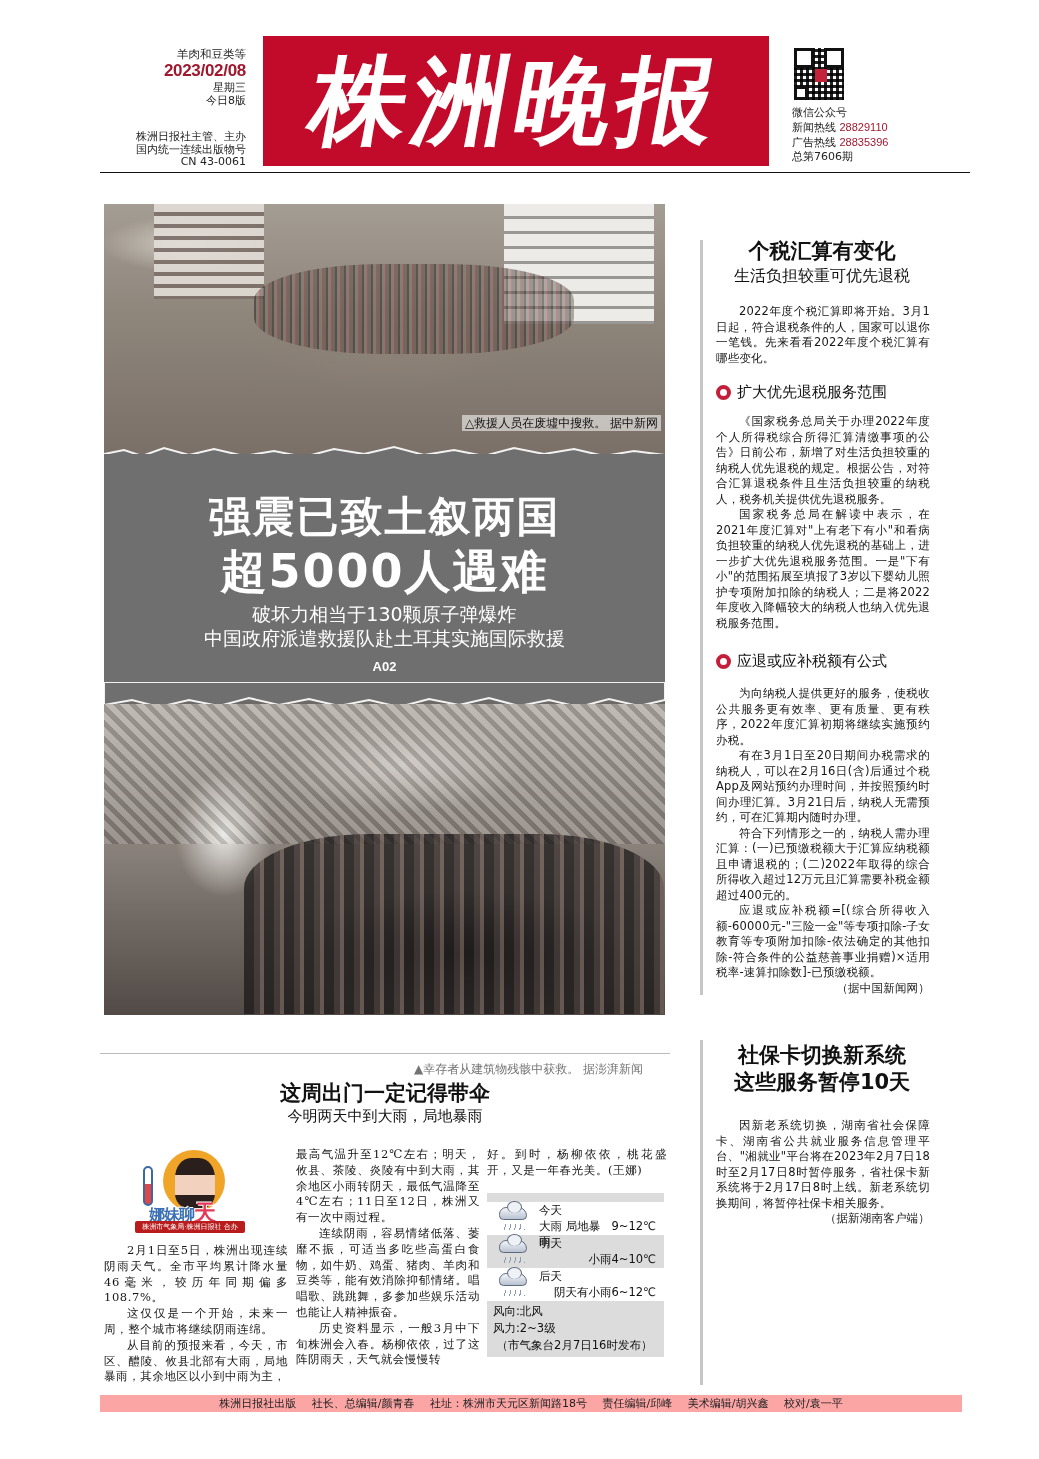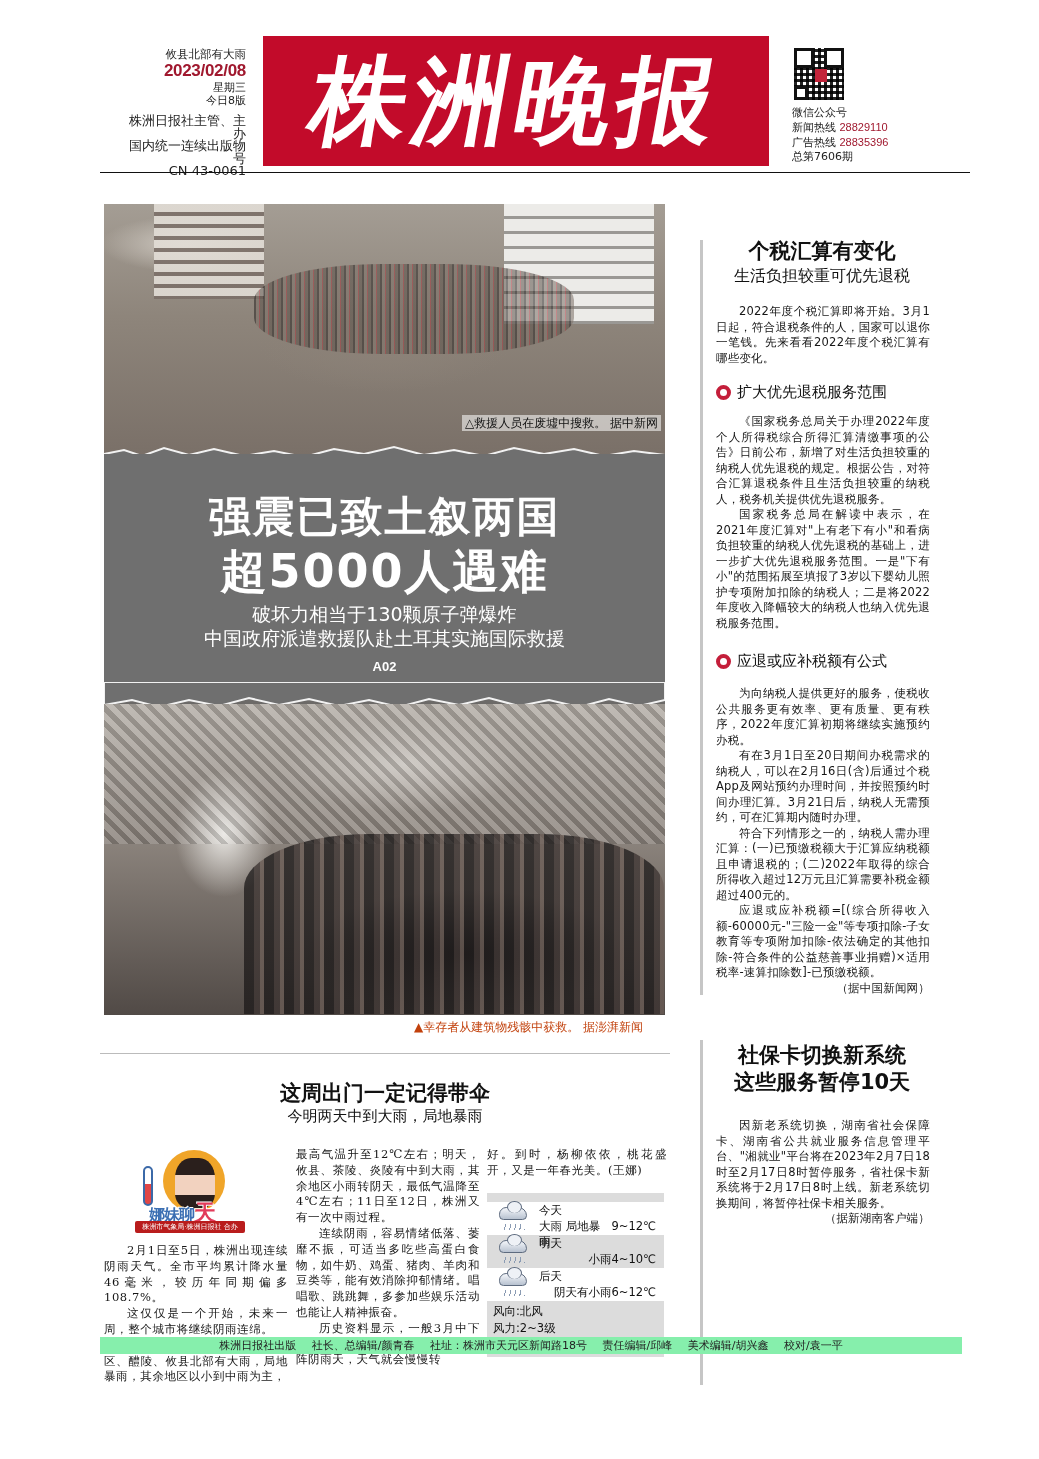--- a/index.html
+++ b/index.html
@@ -3,21 +3,21 @@
 <meta charset="utf-8">
 <style>
   * { box-sizing: border-box; margin: 0; padding: 0; }
   html, body { width: 1039px; height: 1459px; background: #ffffff; overflow: hidden; }
   body { position: relative; font-family: "DejaVu Sans", "Liberation Sans", sans-serif; color: #111; }
 
   
   .mast-left { position: absolute; left: 118px; top: 48px; width: 128px; text-align: right; font-size: 11px; line-height: 13px; color: #222; }
   .mast-left .lunar { font-size: 11.5px; }
   .mast-left .date { font-family: "Liberation Sans", sans-serif; font-weight: bold; font-size: 17px; line-height: 20px; color: #a0182e; letter-spacing: -0.3px; }
-  .mast-left .pub { margin-top: 8px; font-size: 13px; line-height: 12.5px; }
+  .mast-left .pub { margin-top: 24px; font-size: 11px; line-height: 12.5px; }
   .mast-title { position: absolute; left: 263px; top: 36px; width: 506px; height: 130px; background: #c20b2a; display: flex; align-items: center; justify-content: center; }
   .mast-title span { font-family: "DejaVu Serif", serif; font-weight: bold; font-size: 96px; color: #fff; letter-spacing: 6px; transform: skewX(-10deg); display: inline-block; line-height: 1; }
   .mast-right { position: absolute; left: 792px; top: 46px; width: 150px; font-size: 11px; line-height: 14px; color: #222; }
   .qr { width: 54px; height: 56px; background:
       repeating-linear-gradient(90deg, #222 0 3px, #fff 3px 6px),
       repeating-linear-gradient(0deg, #222 0 3px, #fff 3px 6px);
       background-blend-mode: multiply; position: relative; border: 2px solid #fff; }
   .qr::before, .qr::after { content: ""; position: absolute; width: 14px; height: 14px; border: 3px solid #111; background: #fff; }
   .qr::before { left: 0; top: 0; }
   .qr::after { right: 0; top: 0; }
@@ -48,21 +48,21 @@
   .head-panel .ref { position: absolute; left: 0; width: 561px; top: 205px; text-align: center; font-family: "Liberation Sans", sans-serif; font-weight: bold; font-size: 13px; color: #fff; }
   .tear-bot { position: absolute; left: 0; top: 478px; width: 561px; height: 40px; }
   .photo-bot { position: absolute; left: 0; top: 500px; width: 561px; height: 311px;
     background:
       radial-gradient(ellipse 70px 90px at 120px 130px, #e8e6e2 0, transparent 70%),
       radial-gradient(ellipse 150px 60px at 300px 60px, #c8c3bd 0, transparent 80%),
       radial-gradient(ellipse 200px 80px at 360px 250px, #2a2626 0, transparent 80%),
       linear-gradient(180deg, #b5afa8 0%, #8f8780 40%, #514a46 100%); }
   .photo-bot .rubble { position: absolute; left: 0; top: 0; width: 561px; height: 140px; background: repeating-linear-gradient(45deg, rgba(255,255,255,.15) 0 6px, rgba(0,0,0,.15) 6px 11px); }
   .photo-bot .people { position: absolute; left: 140px; top: 130px; width: 420px; height: 180px; background: repeating-linear-gradient(90deg, #1b1818 0 10px, #3b3230 10px 16px, #6a5c55 16px 20px); opacity: .75; border-radius: 30% 30% 0 0; }
-  .cap-bot { position: absolute; left: 414px; top: 1019px; font-size: 12px; color: #c2410c; line-height: 16px; }
+  .cap-bot { position: absolute; left: 414px; top: 1061px; font-size: 12px; color: #737373; line-height: 16px; }
 
   
   .rcol-rule { position: absolute; left: 700px; width: 3px; background: #c6c6c6; }
   .rcol-rule.r1 { top: 240px; height: 755px; }
   .rcol-rule.r2 { top: 1040px; height: 345px; }
   .tax-title { position: absolute; left: 706px; top: 238px; width: 232px; text-align: center; font-weight: bold; font-size: 21px; line-height: 26px; }
   .tax-sub { position: absolute; left: 706px; top: 265px; width: 232px; text-align: center; font-size: 16px; line-height: 22px; }
   .body-text { position: absolute; font-size: 11.5px; line-height: 15.5px; color: #161616; text-align: justify; letter-spacing: 0.2px; }
   .body-text p { text-indent: 2em; }
   .body-text .src { text-align: right; text-indent: 0; }
@@ -91,28 +91,28 @@
   .wx-day .cloud { width: 38px; height: 30px; position: relative; margin-left: 8px; margin-right: 6px; }
   .wx-day .cloud i { position: absolute; left: 4px; top: 4px; width: 28px; height: 13px; border-radius: 10px 12px 6px 6px; background: linear-gradient(180deg, #f4f6fa, #b8c2d0); border: 1px solid #5d6a7e; }
   .wx-day .cloud i::before { content: ""; position: absolute; left: 7px; top: -7px; width: 13px; height: 11px; border-radius: 50%; background: #eef1f6; border: 1px solid #5d6a7e; border-bottom: none; }
   .wx-day .cloud s { position: absolute; left: 6px; top: 21px; width: 24px; height: 6px; background: repeating-linear-gradient(100deg, transparent 0 4px, #8a9bb3 4px 5px); text-decoration: none; }
   .wx-day .txt { flex: 1; line-height: 15.5px; }
   .wx-day .line2 { display: flex; justify-content: flex-end; padding-right: 8px; }
   .wx-wind { background: #dcdcdc; padding: 2px 4px 3px 6px; line-height: 17px; }
   .wx-wind .issued { text-align: center; padding-right: 4px; }
 
   
-  .footer { position: absolute; left: 100px; top: 1337px; width: 862px; height: 17px; background: #86efac; text-align: center; font-size: 11px; line-height: 17px; color: #222; }
+  .footer { position: absolute; left: 100px; top: 1395px; width: 862px; height: 17px; background: #fca5a5; text-align: center; font-size: 11px; line-height: 17px; color: #222; }
   .footer span { margin: 0 6px; }
 </style>
 </head>
 <body>
 
 <div class="mast-left">
-  <div class="lunar">攸县北部有大雨</div>
+  <div class="lunar">羊肉和豆类等</div>
   <div class="date">2023/02/08</div>
   <div>星期三</div>
   <div>今日8版</div>
   <div class="pub">
     <div>株洲日报社主管、主办</div>
     <div>国内统一连续出版物号</div>
     <div>CN 43-0061</div>
   </div>
 </div>
 

